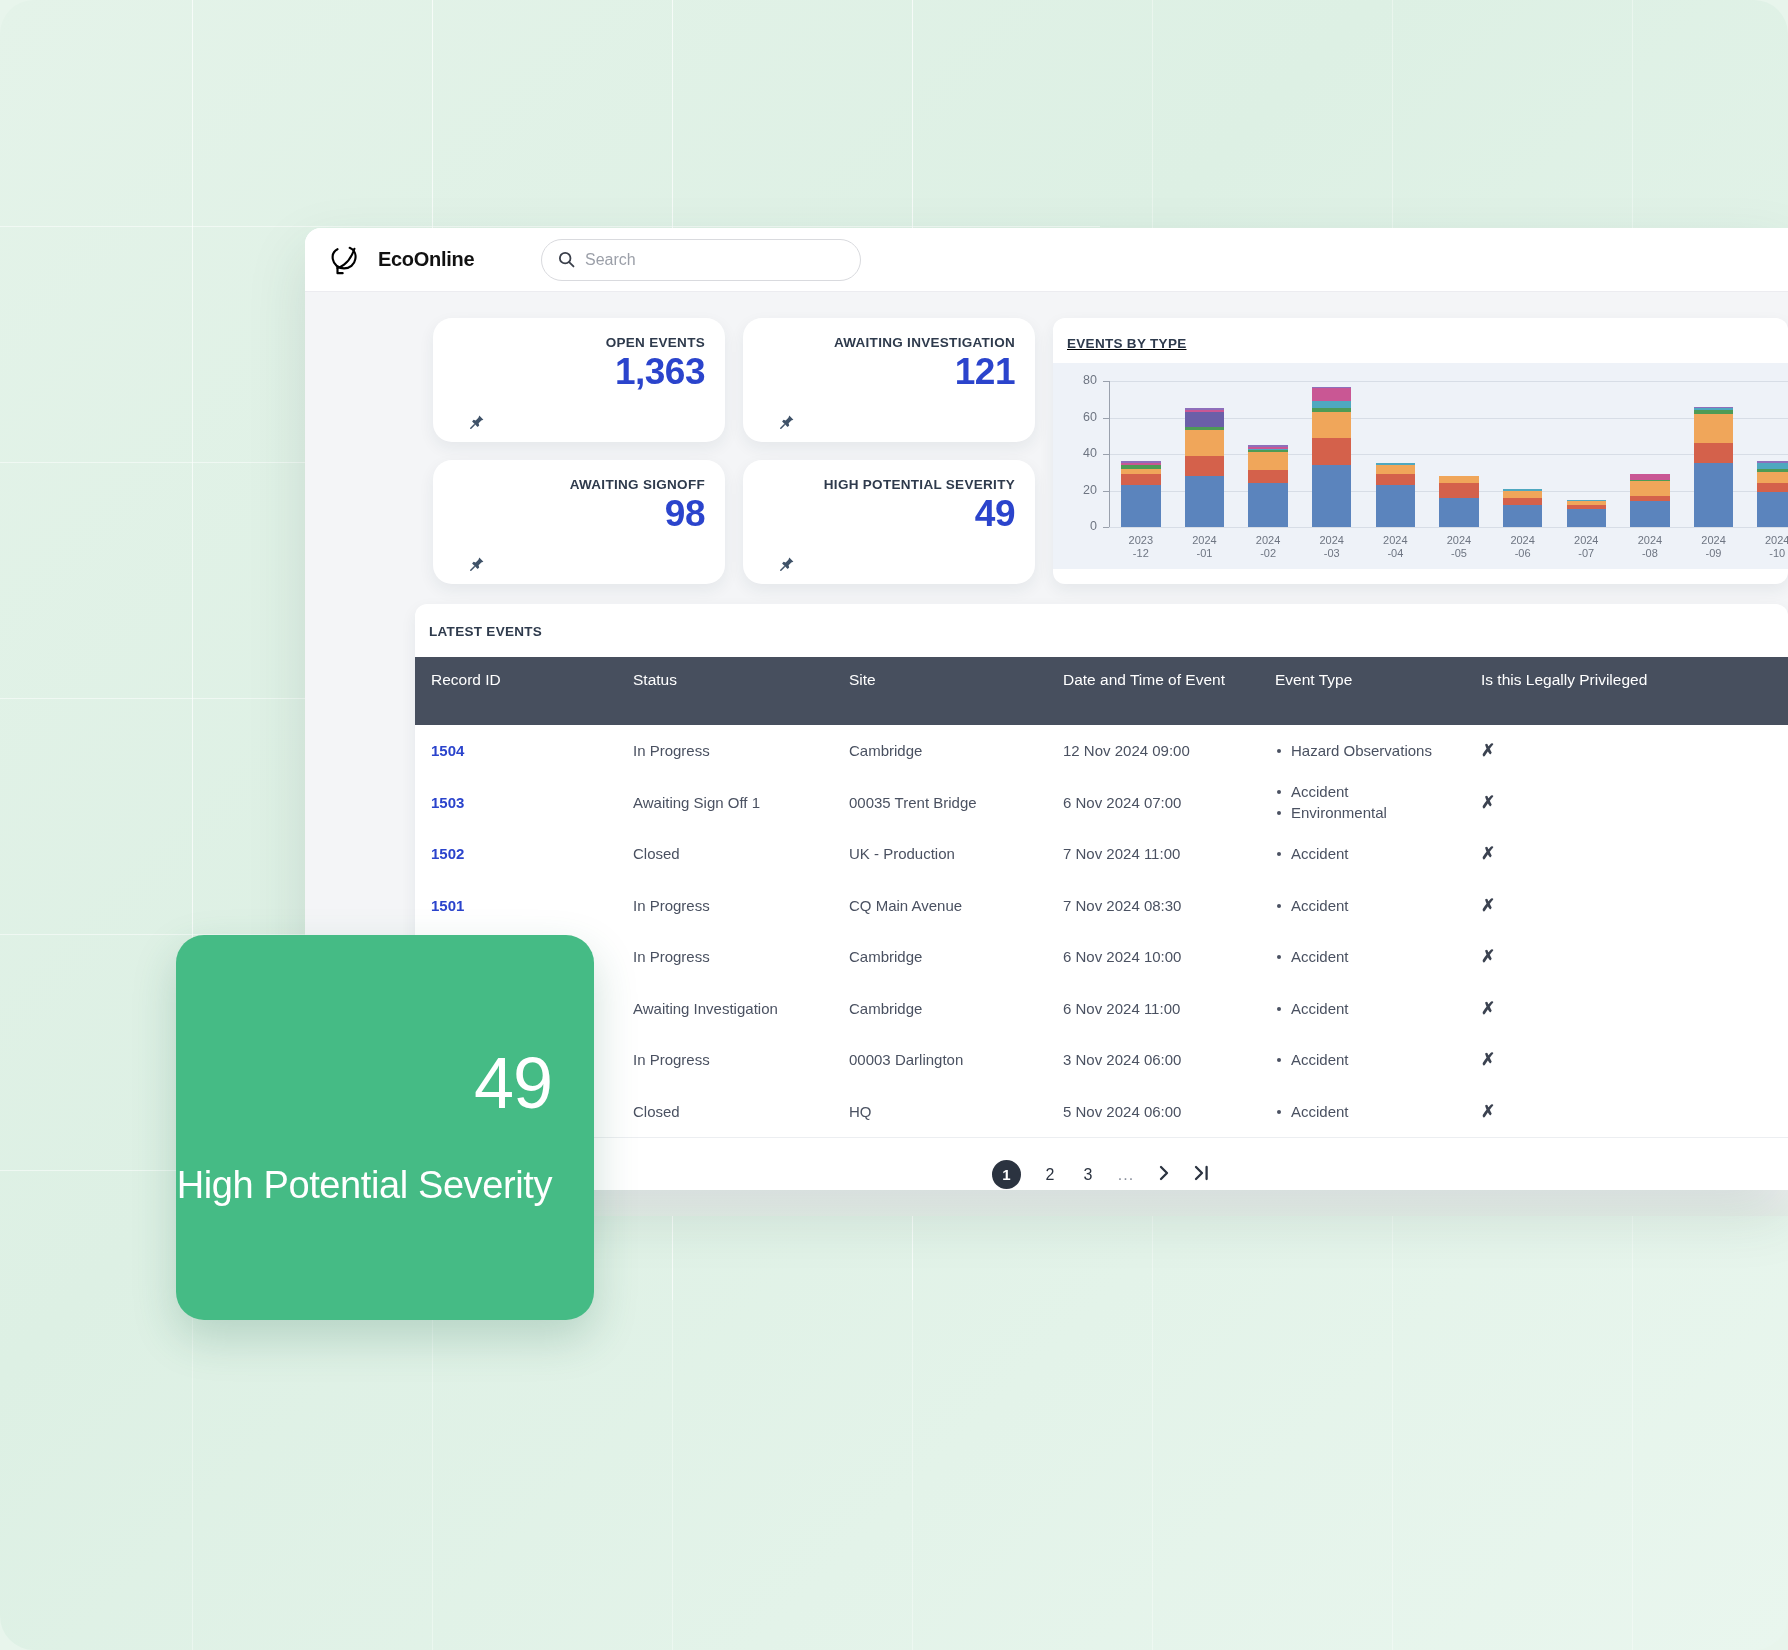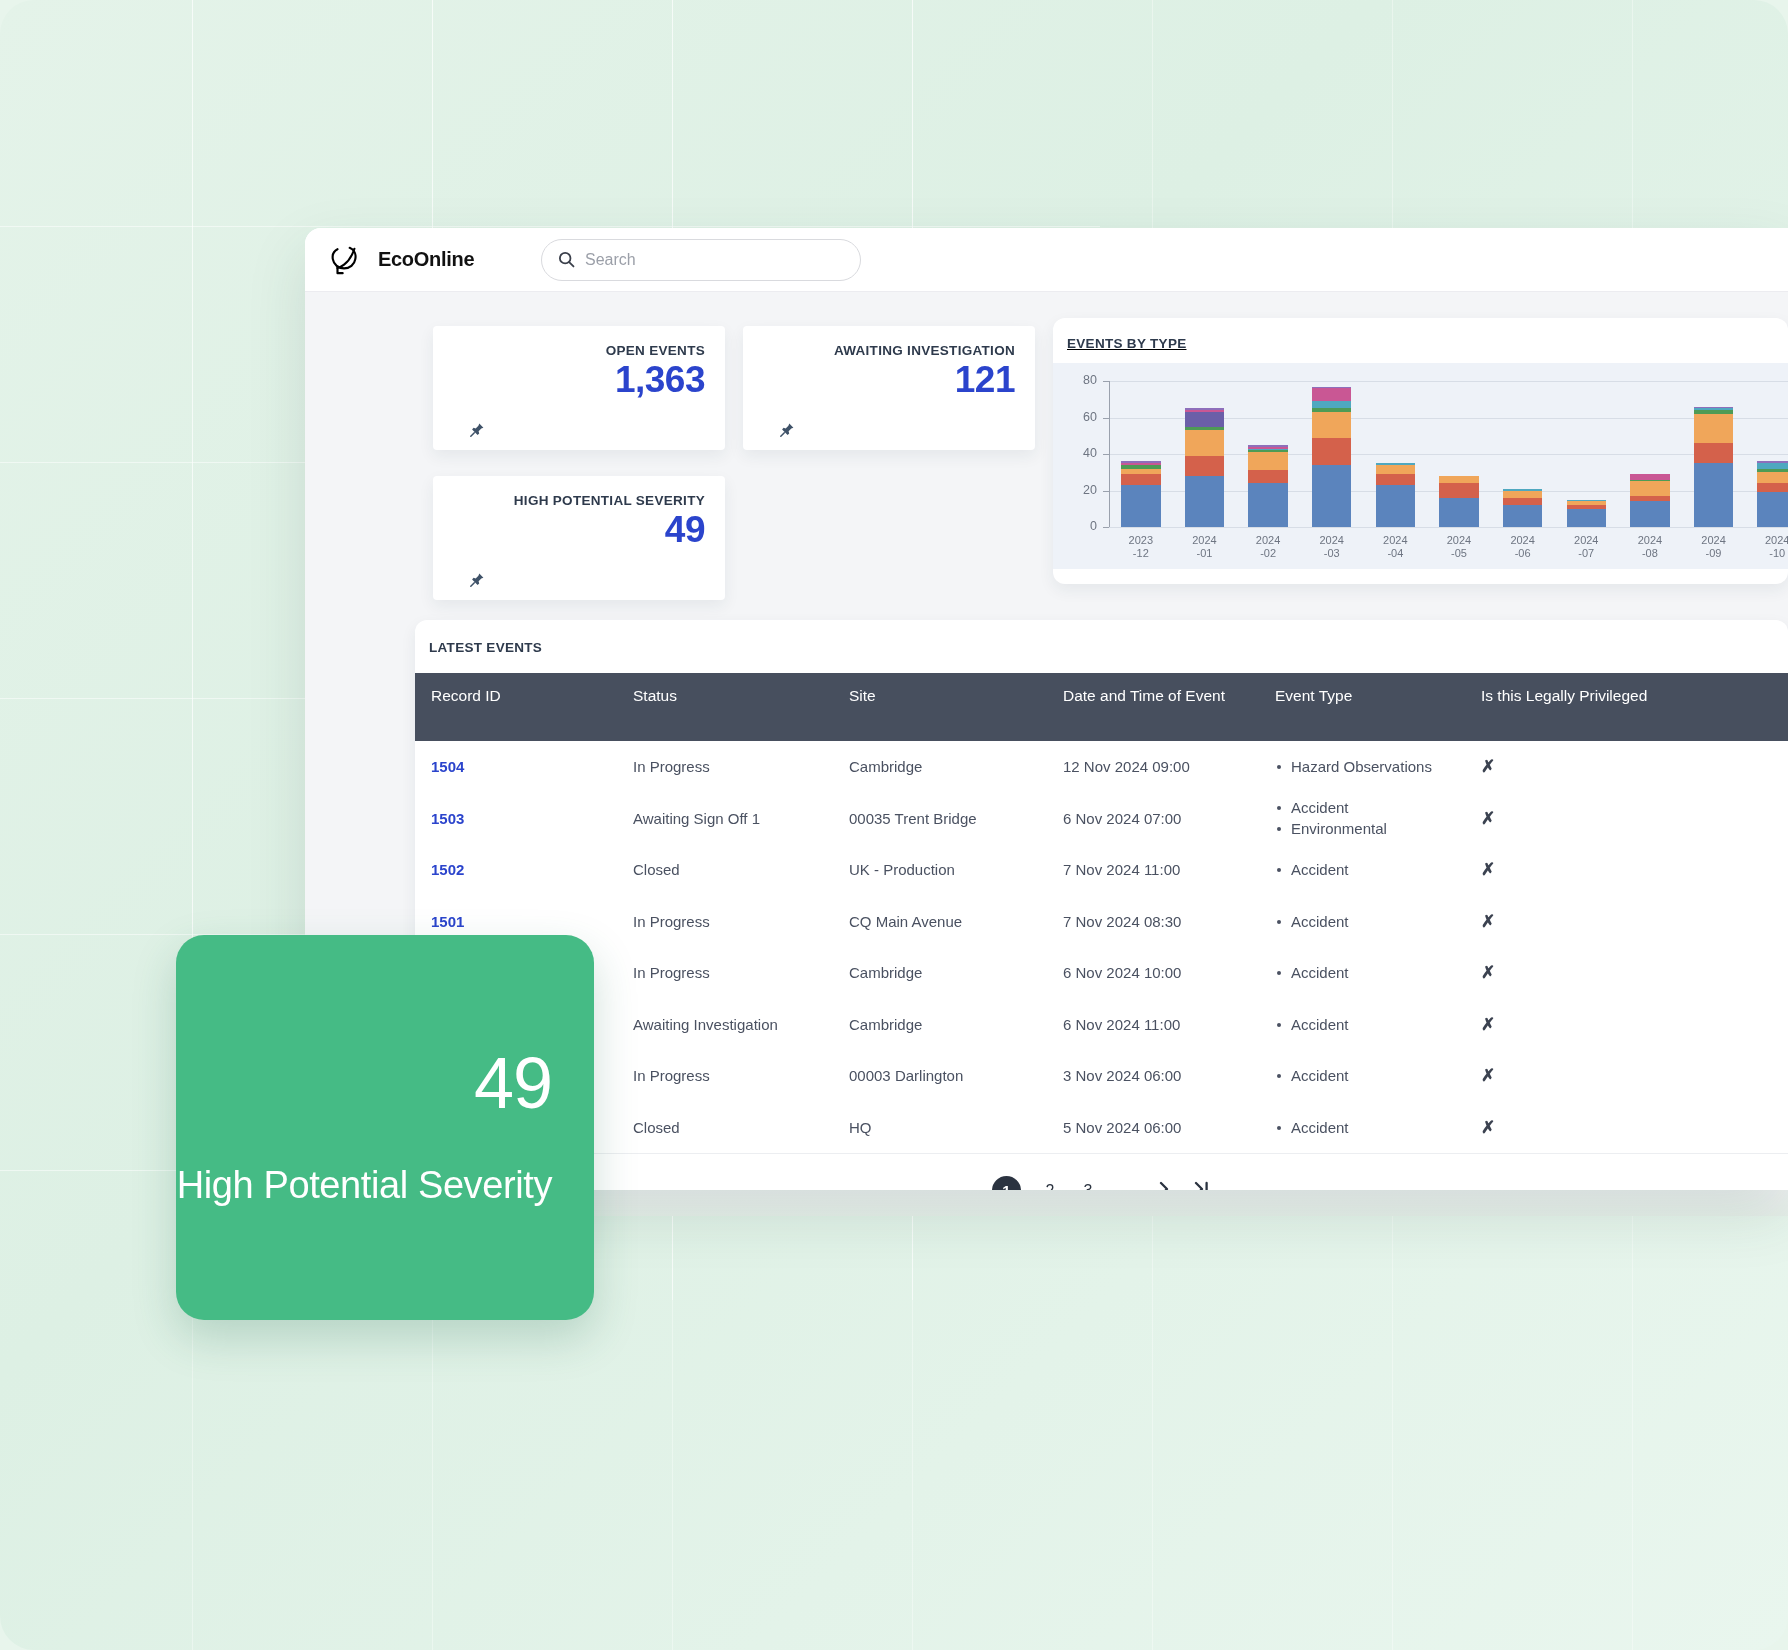--- a/index.html
+++ b/index.html
@@ -68,24 +68,24 @@
     background:#f4f5f7; height:898px; padding:26px 0 0 0;
     position:relative;
   }
   #cards-row {
     display:flex; gap:0; padding:0 0 0 128px; align-items:flex-start;
   }
   #kpi-grid {
     display:grid; grid-template-columns:292px 292px; gap:18px;
   }
   .kpi-card {
-    background:#fff; border-radius:4px; height:124px;
+    background:#fff; border-radius:19px; height:124px;
     box-shadow:0 6px 16px rgba(30,50,70,.07);
     padding:17px 20px 12px 36px;
-    display:flex; flex-direction:column; justify-content:space-between;margin-top:8px;
+    display:flex; flex-direction:column; justify-content:space-between;
   }
   .kpi-top { text-align:right; }
   .kpi-label {
     font-size:13.5px; font-weight:700; color:#2e3a4c;
     letter-spacing:.3px; text-transform:uppercase;
   }
   .kpi-value {
     font-size:37px; font-weight:700; color:#2b44cc; line-height:1.12;
     margin-top:1px; letter-spacing:-.5px;
   }
@@ -232,20 +232,30 @@
           <div class="kpi-top">
             <div class="kpi-label">AWAITING INVESTIGATION</div>
             <div class="kpi-value">121</div>
           </div>
           <svg class="pin-icon" viewBox="0 0 16 16">
             <path d="M10.3 1.6 L14.4 5.7 L12.3 6.6 L9.6 9.3 L10.2 11.4 L8.6 12.9 L3.1 7.4 L4.6 5.8 L6.7 6.4 L9.4 3.7 Z" fill="#3f5268"></path>
             <line x1="5.3" y1="10.7" x2="1.8" y2="14.2" stroke="#3f5268" stroke-width="1.5" stroke-linecap="round"></line>
           </svg>
         </div>
 
+        <div class="kpi-card">
+          <div class="kpi-top">
+            <div class="kpi-label">AWAITING SIGNOFF</div>
+            <div class="kpi-value">98</div>
+          </div>
+          <svg class="pin-icon" viewBox="0 0 16 16">
+            <path d="M10.3 1.6 L14.4 5.7 L12.3 6.6 L9.6 9.3 L10.2 11.4 L8.6 12.9 L3.1 7.4 L4.6 5.8 L6.7 6.4 L9.4 3.7 Z" fill="#3f5268"></path>
+            <line x1="5.3" y1="10.7" x2="1.8" y2="14.2" stroke="#3f5268" stroke-width="1.5" stroke-linecap="round"></line>
+          </svg>
+        </div>
 
         <div class="kpi-card">
           <div class="kpi-top">
             <div class="kpi-label">HIGH POTENTIAL SEVERITY</div>
             <div class="kpi-value">49</div>
           </div>
           <svg class="pin-icon" viewBox="0 0 16 16">
             <path d="M10.3 1.6 L14.4 5.7 L12.3 6.6 L9.6 9.3 L10.2 11.4 L8.6 12.9 L3.1 7.4 L4.6 5.8 L6.7 6.4 L9.4 3.7 Z" fill="#3f5268"></path>
             <line x1="5.3" y1="10.7" x2="1.8" y2="14.2" stroke="#3f5268" stroke-width="1.5" stroke-linecap="round"></line>
           </svg>

